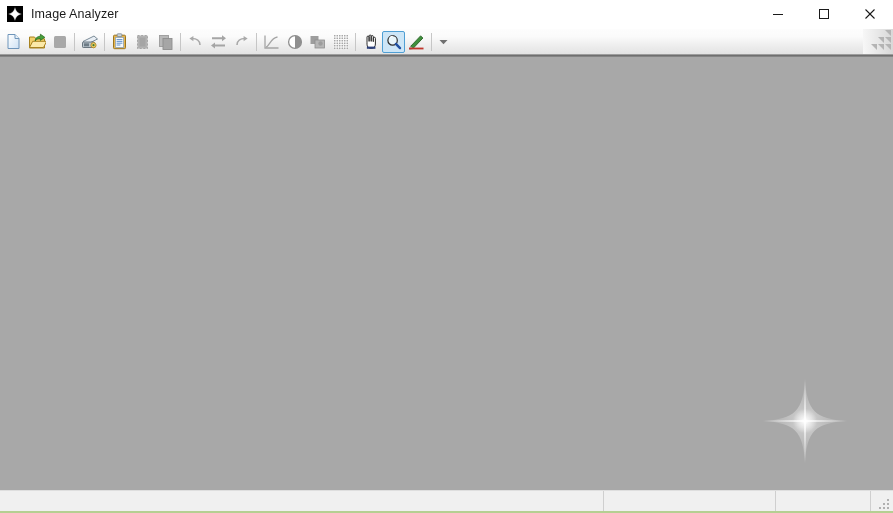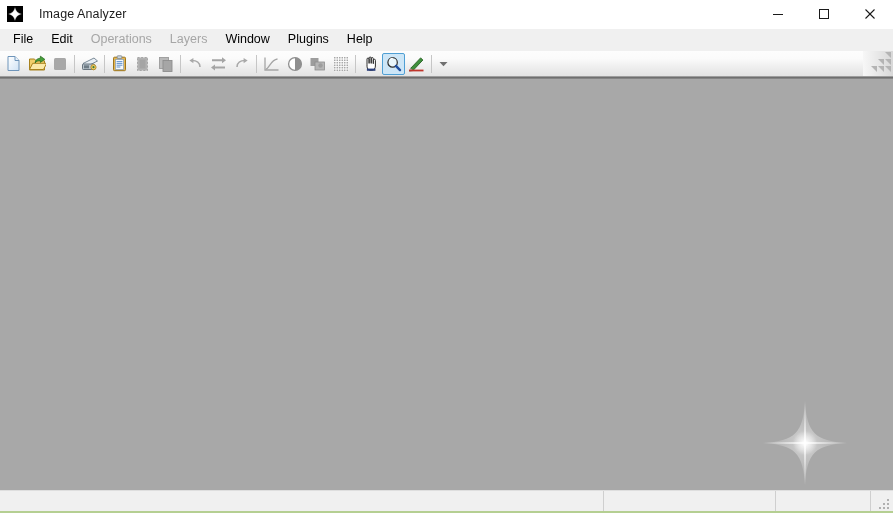--- a/index.html
+++ b/index.html
@@ -26,21 +26,20 @@
 
   
   .titlebar {
     position: relative;
     height: 28px;
     min-height: 28px;
     background: #ffffff;
     display: flex;
     align-items: center;
     border-bottom: 1px solid #ffffff;
-    gap: 8px;
   }
   .title-icon {
     width: 16px;
     height: 16px;
     margin-left: 7px;
     margin-right: 8px;
     background: #000000;
     position: relative;
     flex: none;
   }
@@ -245,29 +244,20 @@
       </div>
       <div class="win-btn">
         <svg width="12" height="12" viewBox="0 0 12 12" aria-hidden="true">
           <line x1="1.5" y1="1.5" x2="10.5" y2="10.5" stroke="#1a1a1a" stroke-width="1.1"></line>
           <line x1="10.5" y1="1.5" x2="1.5" y2="10.5" stroke="#1a1a1a" stroke-width="1.1"></line>
         </svg>
       </div>
     </div>
   </div>
 
-  <div class="menubar">
-    <div class="menu-item">File</div>
-    <div class="menu-item">Edit</div>
-    <div class="menu-item disabled">Operations</div>
-    <div class="menu-item disabled">Layers</div>
-    <div class="menu-item">Window</div>
-    <div class="menu-item">Plugins</div>
-    <div class="menu-item">Help</div>
-  </div>
 
   <div class="toolbar">
 
     <div class="tb-btn" title="New">
       <svg width="17" height="17" viewBox="0 0 17 17" aria-hidden="true">
         <defs>
           <linearGradient id="pgG" x1="0" y1="0" x2="1" y2="1">
             <stop offset="0%" stop-color="#ffffff"></stop>
               <stop offset="100%" stop-color="#cfe2f4"></stop>
           </linearGradient>

